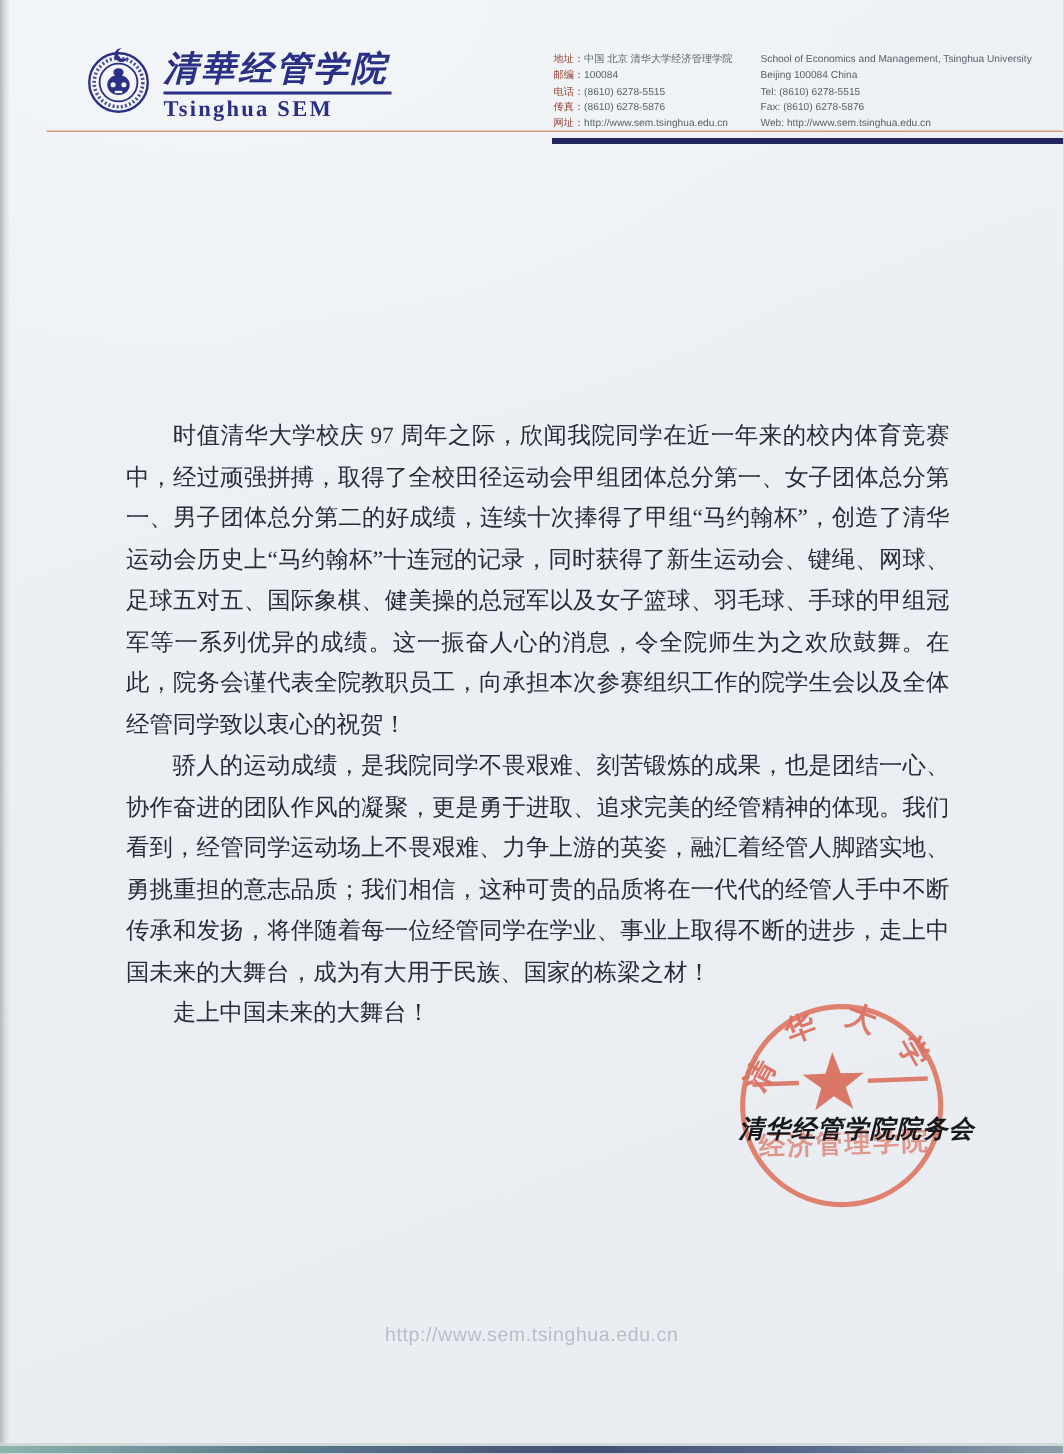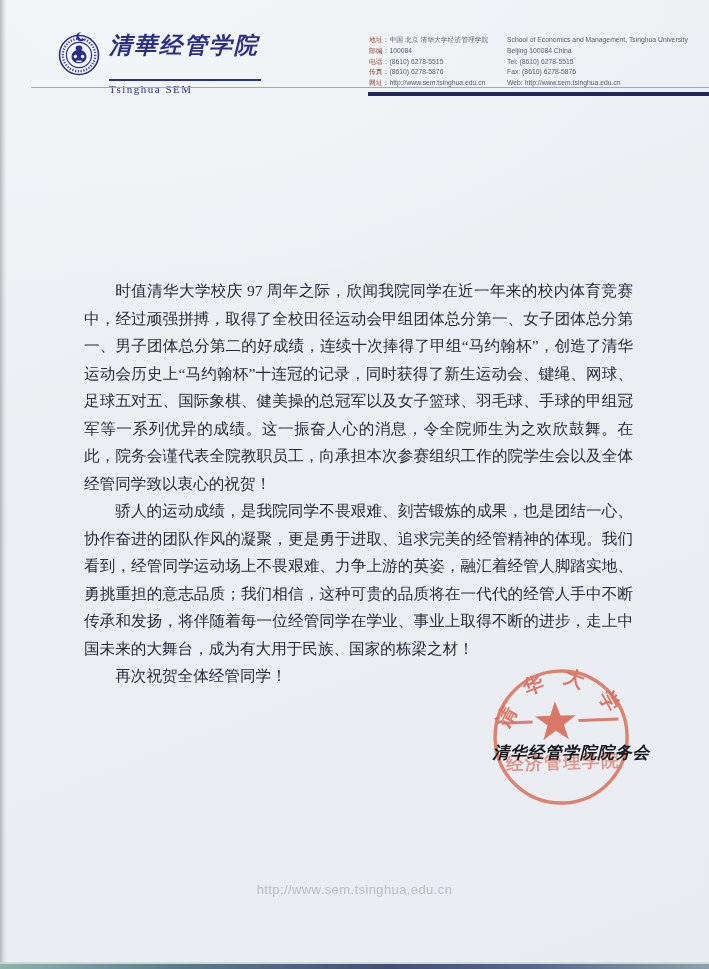--- a/index.html
+++ b/index.html
@@ -16,22 +16,22 @@
     background:linear-gradient(to right, #a9afb3, #d9dee2 55%, rgba(217,222,226,0)); opacity:.85; }
   .edge-bottom { position:absolute; left:0; right:0; bottom:0; height:5px;
     background:linear-gradient(to right, #8cb4ae 0%, #5d7b8c 25%, #434f74 55%, #56688a 75%, #8ba0ab 100%); }
   .edge-bottom::before { content:""; position:absolute; left:0; right:0; top:-2px; height:2px; background:#c9d4d2; opacity:.8; }
 
   
   .brand { position:absolute; left:56px; top:30px; display:flex; align-items:flex-start; }
   .logo-svg { width:46px; height:46px; flex:0 0 auto; }
   .brand-text { margin-left:7px; }
   .brand-cn { font-size:23px; font-weight:bold; font-style:italic; color:#2b2f86;
-    letter-spacing:2px; border-bottom:2px solid #2b2f86; padding:0 2px 18px 0; white-space:nowrap; }
-  .brand-en { font-size:11px; font-weight:normal; color:#2b2f86; letter-spacing:1.5px; margin-top:2px;
+    letter-spacing:2px; border-bottom:2px solid #2b2f86; padding:0 2px 0 0; white-space:nowrap; }
+  .brand-en { font-size:15px; font-weight:bold; color:#2b2f86; letter-spacing:1.5px; margin-top:2px;
     font-family:"Liberation Serif", serif; }
 
   .contact { position:absolute; left:369px; top:35px; display:flex;
     font-family:"Liberation Sans", sans-serif; }
   .contact-cn { width:138px; }
   .contact-row { font-size:6.8px; line-height:10.8px; white-space:nowrap; color:#596069; }
   .contact-label { color:#964436; }
   .contact-en .contact-line { font-size:6.8px; line-height:10.8px; color:#596069; white-space:nowrap; }
 
   .rule-red { position:absolute; left:31px; right:0; top:87px; height:1px; background:#d79a7c; }
@@ -101,21 +101,21 @@
     </div>
 
     <div class="rule-red"></div>
     <div class="rule-navy"></div>
   </header>
 
 
   <main class="body-text">
     <p>时值清华大学校庆 97 周年之际，欣闻我院同学在近一年来的校内体育竞赛中，经过顽强拼搏，取得了全校田径运动会甲组团体总分第一、女子团体总分第一、男子团体总分第二的好成绩，连续十次捧得了甲组“马约翰杯”，创造了清华运动会历史上“马约翰杯”十连冠的记录，同时获得了新生运动会、键绳、网球、足球五对五、国际象棋、健美操的总冠军以及女子篮球、羽毛球、手球的甲组冠军等一系列优异的成绩。这一振奋人心的消息，令全院师生为之欢欣鼓舞。在此，院务会谨代表全院教职员工，向承担本次参赛组织工作的院学生会以及全体经管同学致以衷心的祝贺！</p>
     <p>骄人的运动成绩，是我院同学不畏艰难、刻苦锻炼的成果，也是团结一心、协作奋进的团队作风的凝聚，更是勇于进取、追求完美的经管精神的体现。我们看到，经管同学运动场上不畏艰难、力争上游的英姿，融汇着经管人脚踏实地、勇挑重担的意志品质；我们相信，这种可贵的品质将在一代代的经管人手中不断传承和发扬，将伴随着每一位经管同学在学业、事业上取得不断的进步，走上中国未来的大舞台，成为有大用于民族、国家的栋梁之材！</p>
-    <p class="closing">再次祝贺全体经管同学！</p>
+    <p class="closing">走上中国未来的大舞台！</p>
   </main>
 
   <svg class="seal-wrap" viewBox="0 0 152 152">
     <defs>
       <path id="sealArc" d="M 23 79 A 52 52 0 1 1 127 79" fill="none"></path>
     </defs>
     <circle cx="74" cy="79" r="66" fill="none" stroke="#dc6b54" stroke-width="3.4" opacity="0.95"></circle>
 
     <path d="M 69 43 L 74.1 57.4 L 89.4 57.6 L 77.2 66.8 L 81.7 81.4 L 69 72.6 L 56.3 81.4 L 60.8 66.8 L 48.6 57.6 L 63.9 57.4 Z" fill="#d8604c" opacity="0.95"></path>
 

